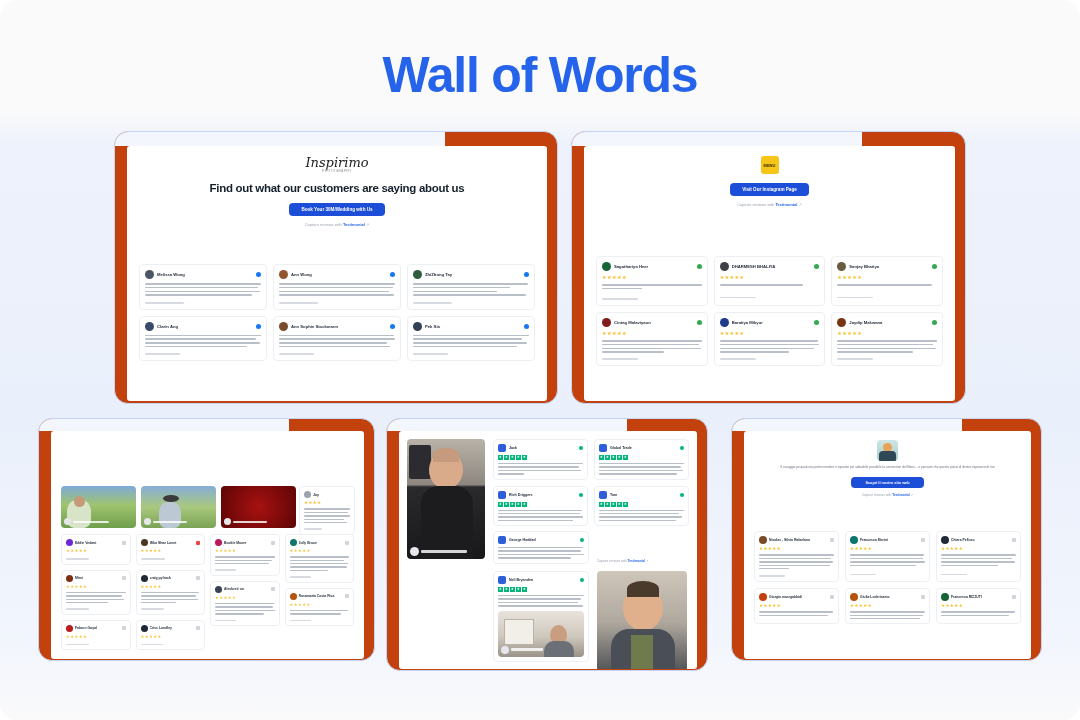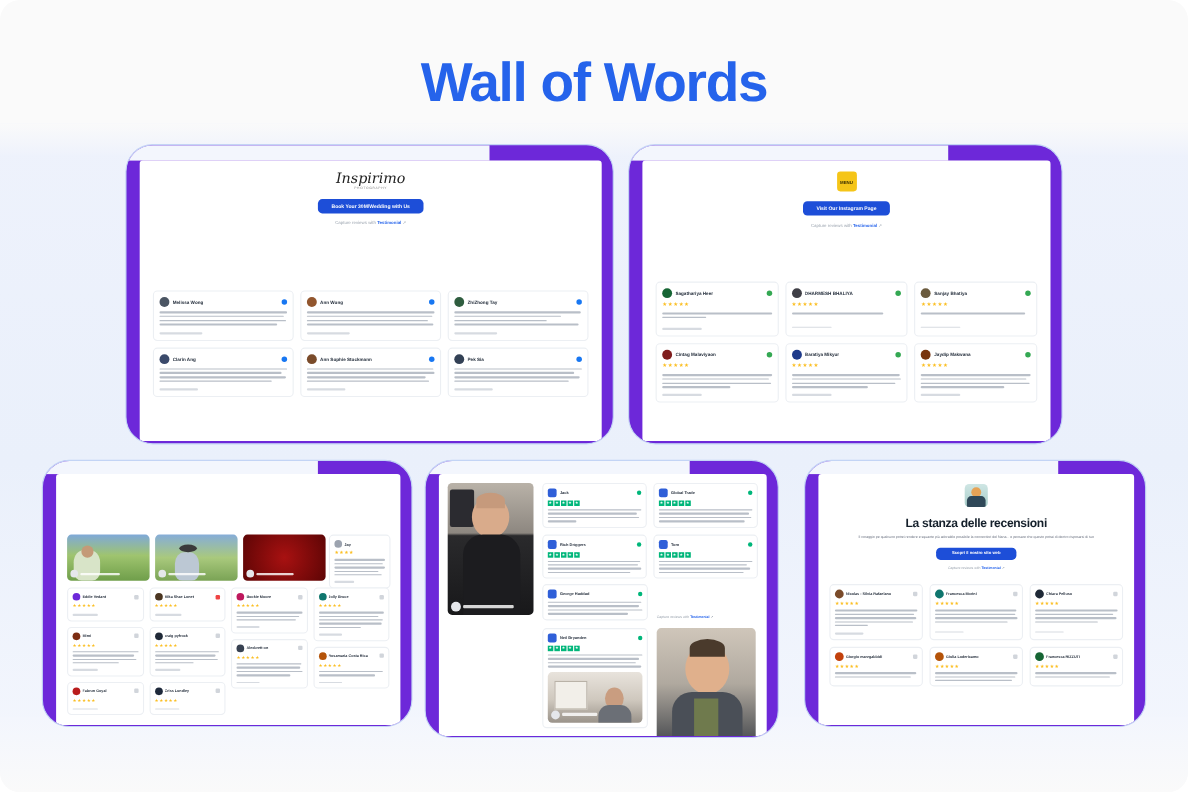--- a/index.html
+++ b/index.html
@@ -34,23 +34,23 @@
   .title {
     position: absolute; left: 0; top: 46px; width: 1080px;
     text-align: center;
     font-size: 50px; font-weight: 700; letter-spacing: -1.2px;
     color: #2563eb;
   }
 
   
   .panel {
     position: absolute;
-    background: #6d28d9;
+    background: #c2410c;
     border: 1.4px solid #c3d4f5;
-    border-radius: 25px;
+    border-radius: 14px;
     overflow: hidden;
   }
   .panel .sheet {
     position: absolute;
     background: #ffffff;
     border-radius: 3px;
     overflow: hidden;
   }
   .panel .corner-tab {
     position: absolute; right: 0; top: 0;
@@ -127,20 +127,21 @@
 
   <div class="title">Wall of Words</div>
 
   <div class="panel" style="left:114px; top:131px; width:444px; height:273px;">
     <div class="corner-tab" style="left:0;top:0;width:330px;height:14px;background:#f3f6fd;opacity:1;"></div>
     <div class="sheet" style="left:12px; top:14px; width:420px; height:255px;">
 
       <div class="ph" style="padding-top:10px;">
         <div class="logo-script" style="font-size:13px;">Inspirimo</div>
         <div class="logo-sub">PHOTOGRAPHY</div>
+        <h2 style="font-size:11.5px; line-height:13px; margin:9px 58px 0;">Find out what our customers are saying about us</h2>
         <a class="cta" style="font-size:4.6px; padding:4px 12px; margin-top:8px;">Book Your 30M/Wedding with Us</a>
         <div class="capture" style="font-size:4px; margin-top:6px;">
           <span>Capture reviews with</span>
           <b>Testimonial</b> ↗
         </div>
       </div>
 
       <div style="position:absolute; left:12px; top:118px; right:12px;
                   display:grid; grid-template-columns:repeat(3,1fr); gap:6px;">
 
@@ -660,21 +661,20 @@
   <div class="panel" style="left:731px; top:418px; width:311px; height:243px;">
     <div class="corner-tab" style="left:0;top:0;width:230px;height:12px;background:#f3f6fd;opacity:1;"></div>
     <div class="sheet" style="left:12px; top:12px; width:287px; height:228px;">
 
       <div class="ph" style="padding-top:9px;">
         <div style="width:21px;height:21px;margin:0 auto;border-radius:4px;overflow:hidden;position:relative;
                     background:linear-gradient(180deg,#cfe6e4 0%,#a8cdc9 100%);">
           <div style="position:absolute;left:6px;top:3px;width:9px;height:9px;border-radius:50%;background:#e6a356;"></div>
           <div style="position:absolute;left:2px;top:11px;width:17px;height:10px;background:#2f4858;border-radius:4px 4px 0 0;"></div>
         </div>
-        <h2 style="font-size:11px; margin-top:9px;">La stanza delle recensioni</h2>
         <div class="sub" style="font-size:3.2px; line-height:4.6px; margin:4px 26px 0;">Il coraggio pe qualcuno potrei rendere e squante più adorabile possibile la connectiori del Nana... e pensare che questo potrai di dentro risposarsi di tuo</div>
         <a class="cta" style="font-size:3.8px; padding:3.5px 14px; margin-top:7px;">Scopri il nostro sito web</a>
         <div class="capture" style="font-size:3.2px; margin-top:5px;">
           <span>Capture reviews with</span>
           <b>Testimonial</b> ↗
         </div>
       </div>
 
       <div style="position:absolute; left:10px; top:100px; right:10px;
                   display:grid; grid-template-columns:repeat(3,1fr); gap:6px;">

